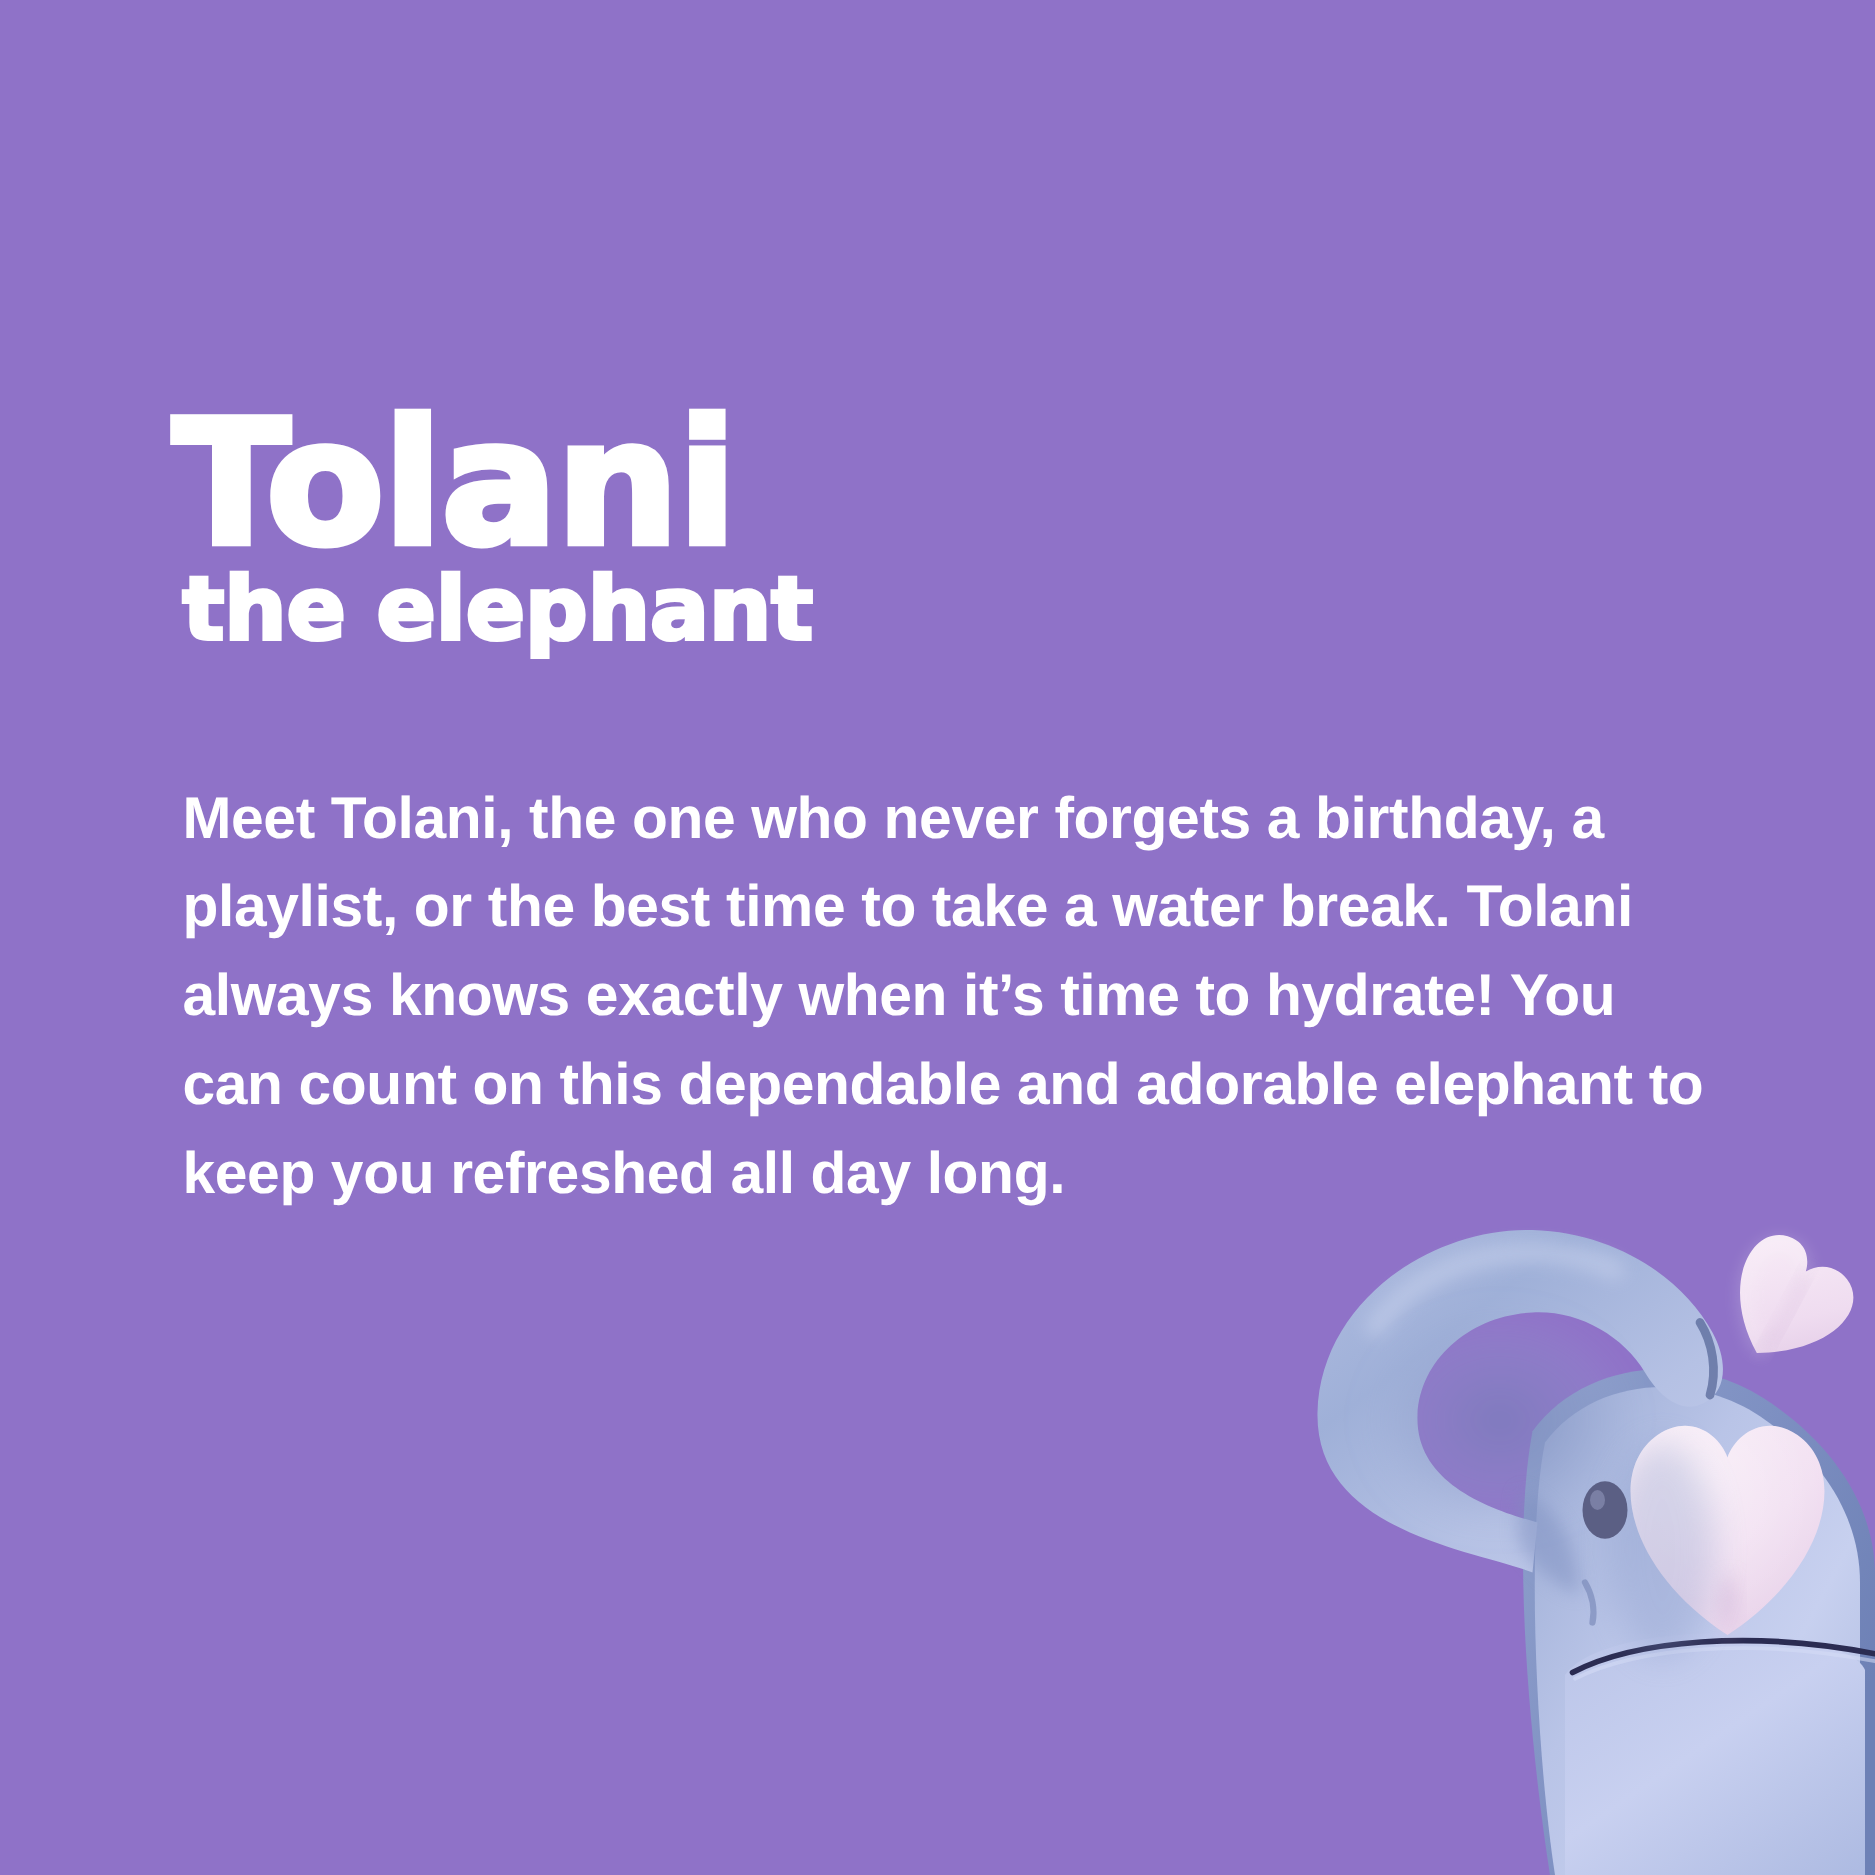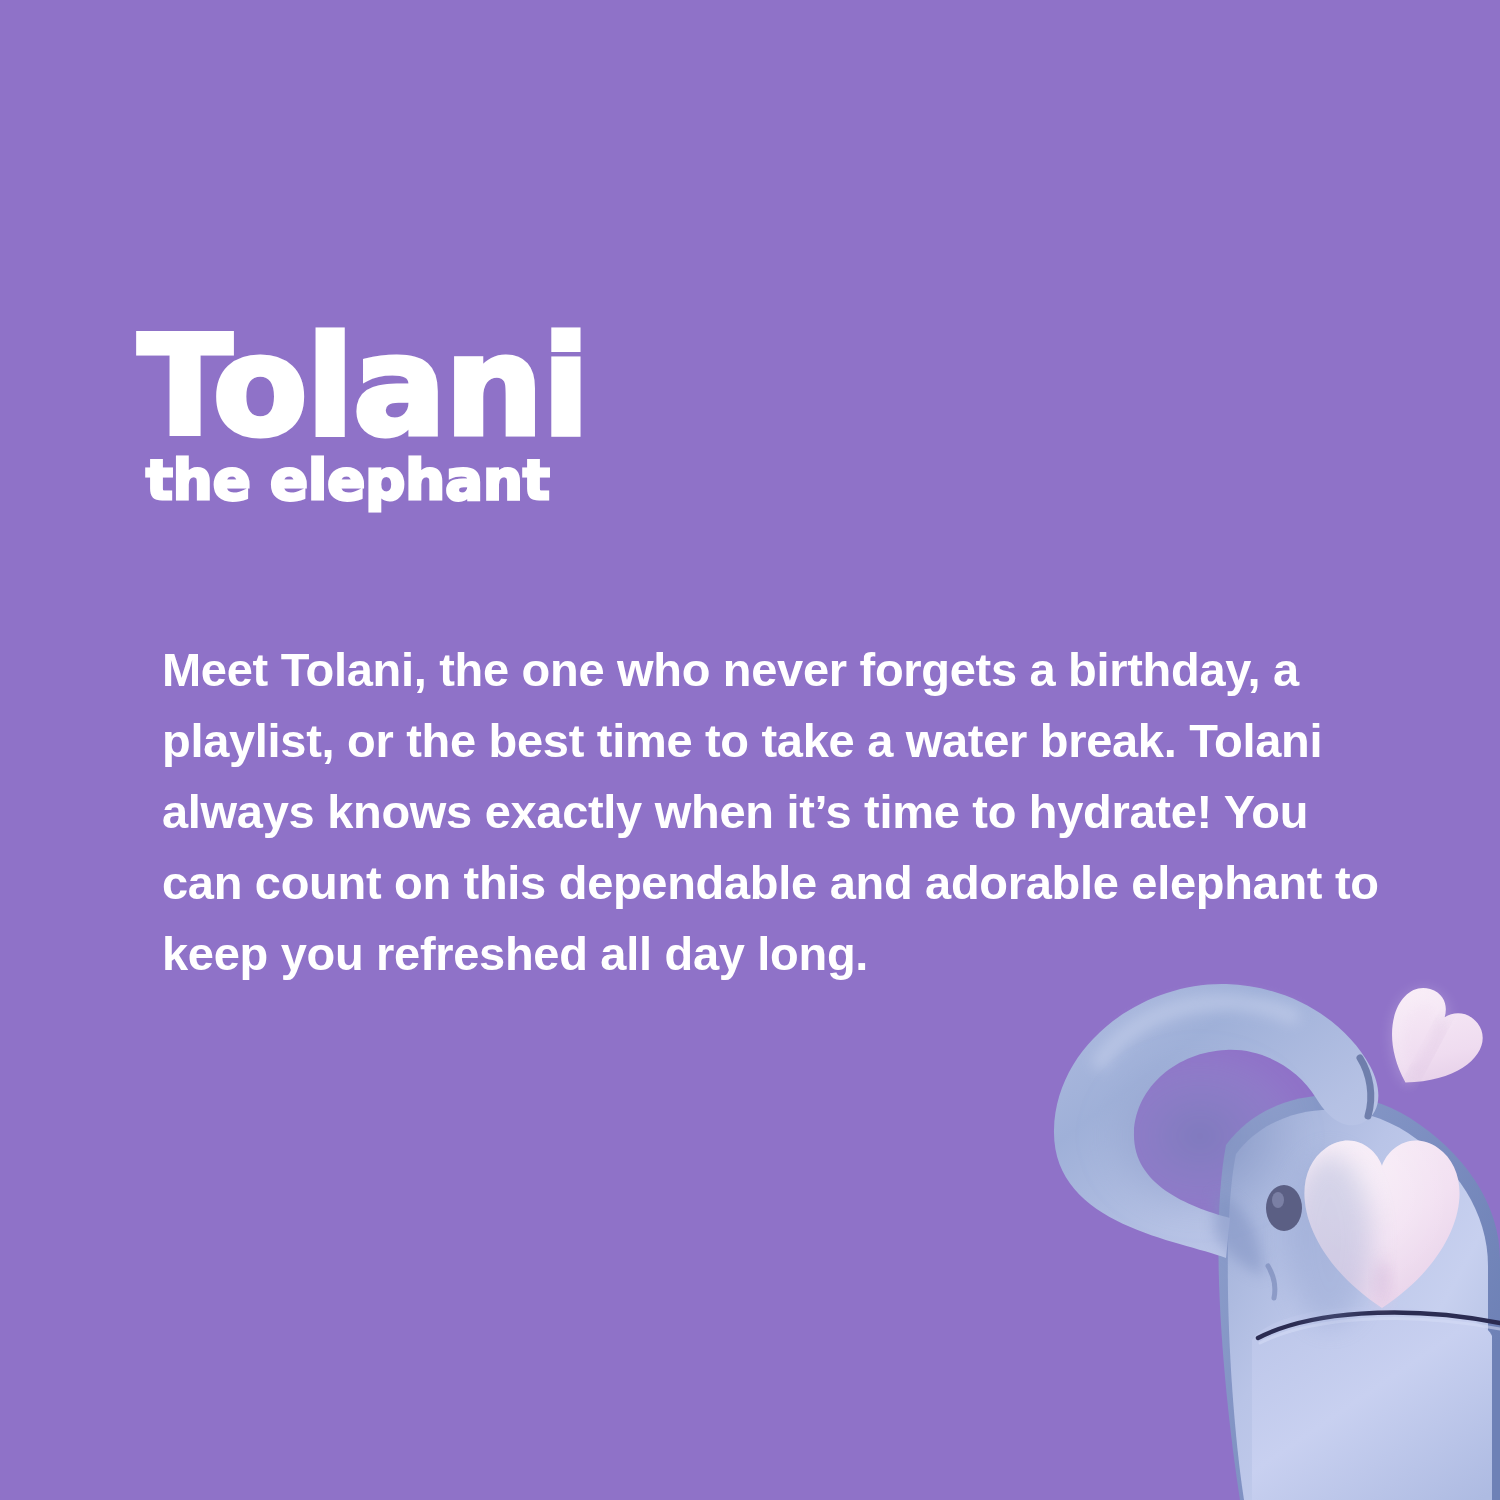--- a/index.html
+++ b/index.html
@@ -41,36 +41,36 @@
     
     -webkit-text-stroke: 5px #ffffff;
     paint-order: stroke fill;
   }
 
   #page-subtitle {
     position: absolute;
     left: 146px;
     top: 452px;
     margin: 0;
-    font-size: 56px;
+    font-size: 70px;
     line-height: 1;
     font-weight: 700;
     letter-spacing: 0px;
     color: #ffffff;
     font-family: "DejaVu Sans", "Liberation Sans", sans-serif;
     -webkit-text-stroke: 3px #ffffff;
     paint-order: stroke fill;
   }
 
   #description {
     position: absolute;
     left: 146px;
     top: 618px;
     width: 1230px;
-    margin: 16px;
+    margin: 0;
     font-size: 47px;
     line-height: 71px;
     font-weight: 700;
     color: #ffffff;
     font-family: "Liberation Sans", sans-serif;
     letter-spacing: -0.3px;
   }
 
   
   #mascot {

